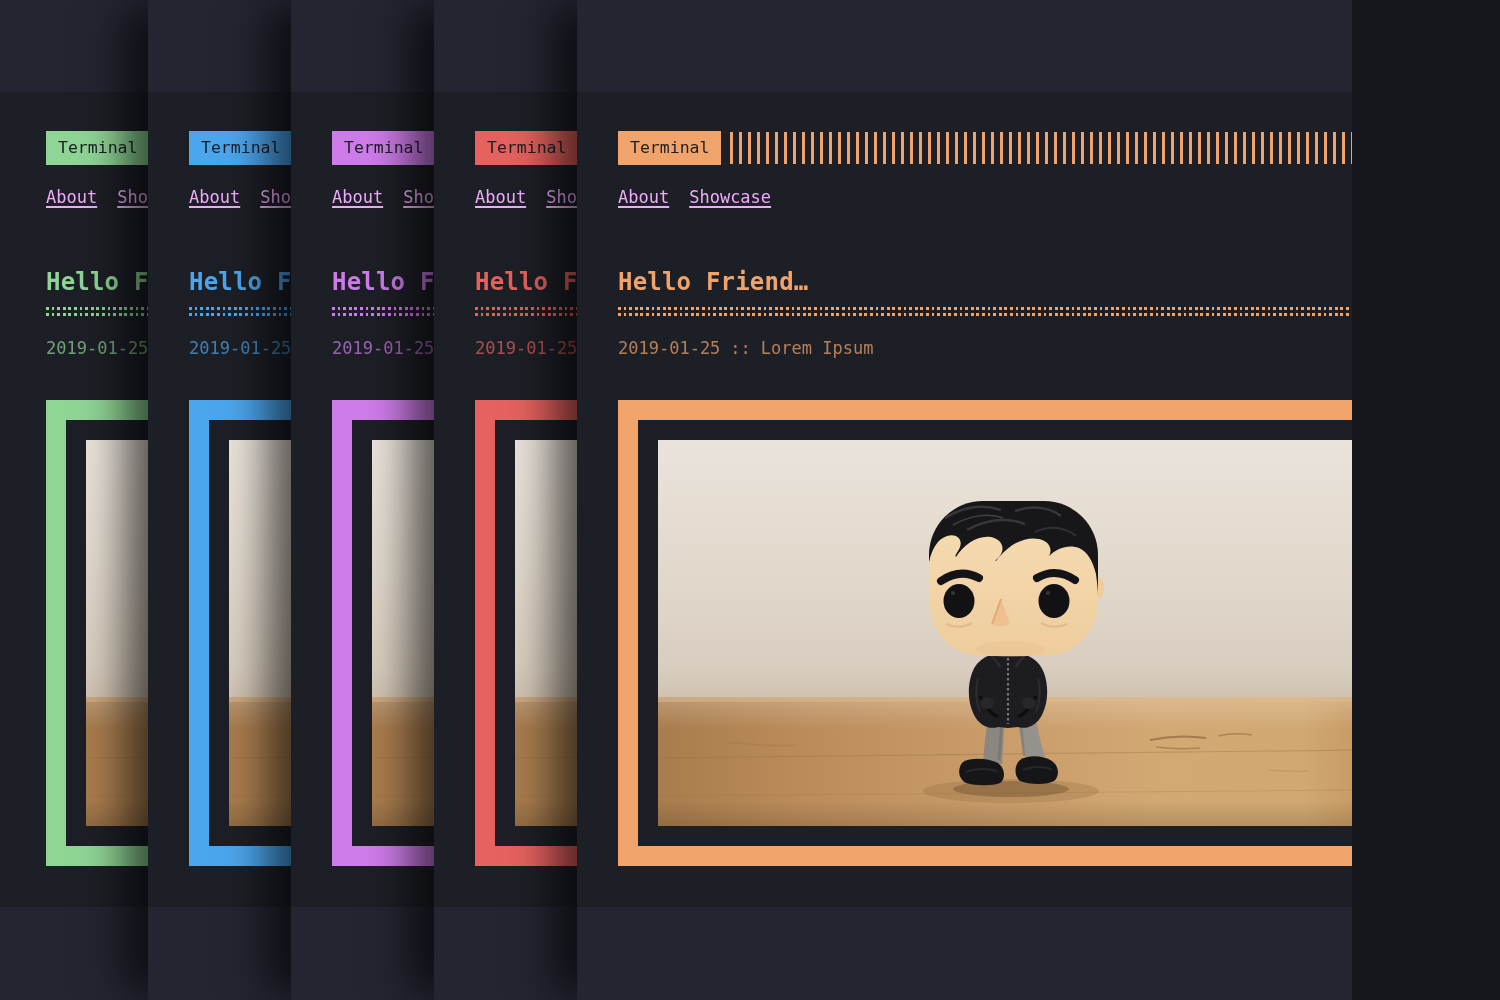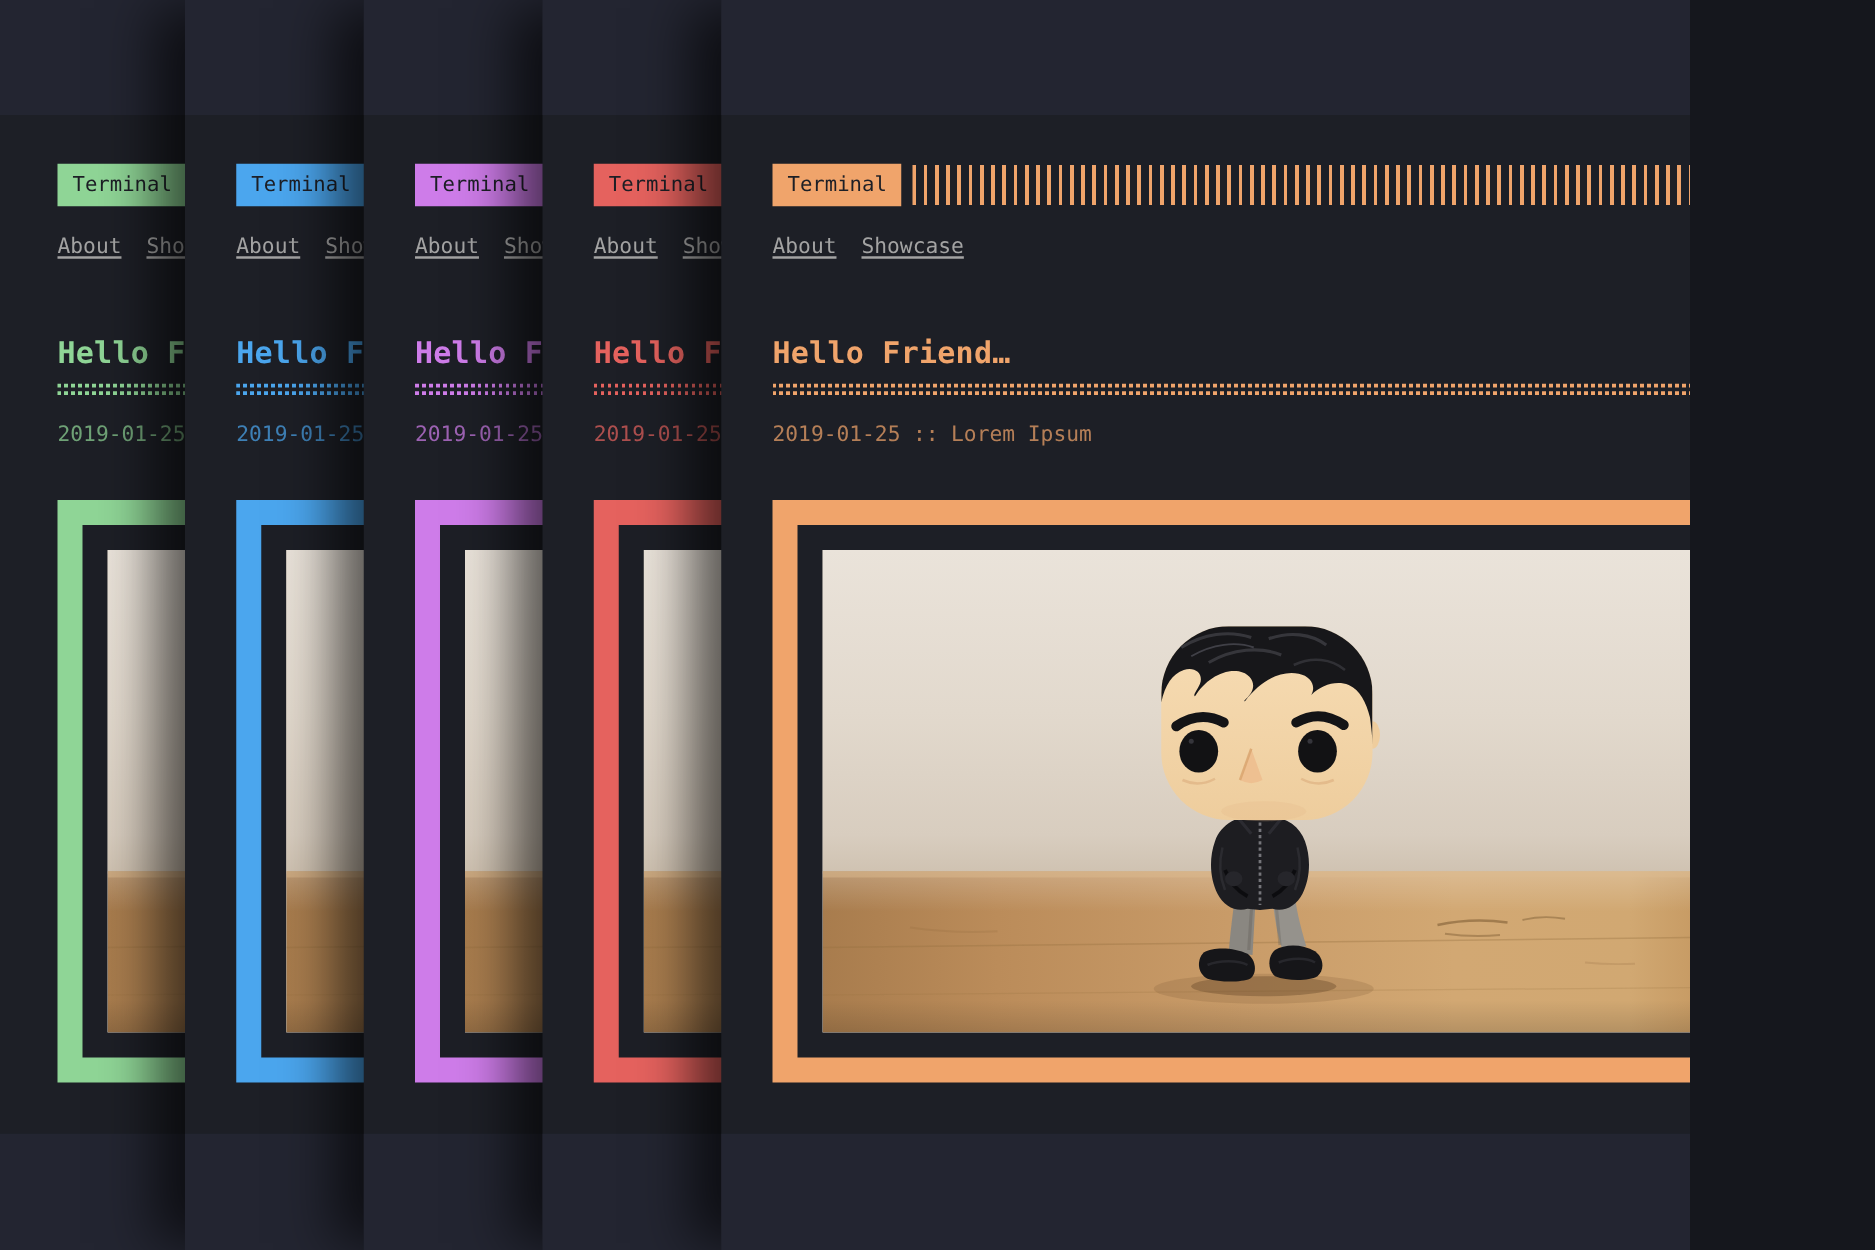--- a/index.html
+++ b/index.html
@@ -17,21 +17,21 @@
 
   
   .masthead { position:absolute; top:131px; left:0; right:0; height:34px; }
   .logo { position:absolute; left:0; top:0; height:34px; line-height:34px; padding:0 12px;
           background:var(--accent); color:#1d1f26; font-size:16.5px; text-decoration:none; cursor:pointer; }
   .logo-deco { position:absolute; left:112px; right:0; top:1px; height:32px;
           background-image:repeating-linear-gradient(90deg, var(--accent) 0 3px, transparent 3px 9px); }
 
   
   .menu { position:absolute; top:187px; left:0; display:flex; gap:20px; }
-  .menu-link { color:#a3a3a3; font-size:17px; text-decoration:underline;
+  .menu-link { color:#f0abfc; font-size:17px; text-decoration:underline;
                text-underline-offset:3px; text-decoration-thickness:1.5px; cursor:pointer; }
 
   
   .post-title { position:absolute; top:268px; left:0; font-size:24px; font-weight:bold;
                 color:var(--accent); letter-spacing:.2px; cursor:pointer; }
   .divider { position:absolute; top:307px; left:0; right:0; }
   .divider i { display:block; height:3px; margin-bottom:3px;
                background-image:repeating-linear-gradient(90deg, var(--accent) 0 2.8px, transparent 2.8px 5.6px); }
   .post-meta { position:absolute; top:338px; left:0; display:flex; gap:10px;
                font-size:17px; color:var(--accent); opacity:.72; }

